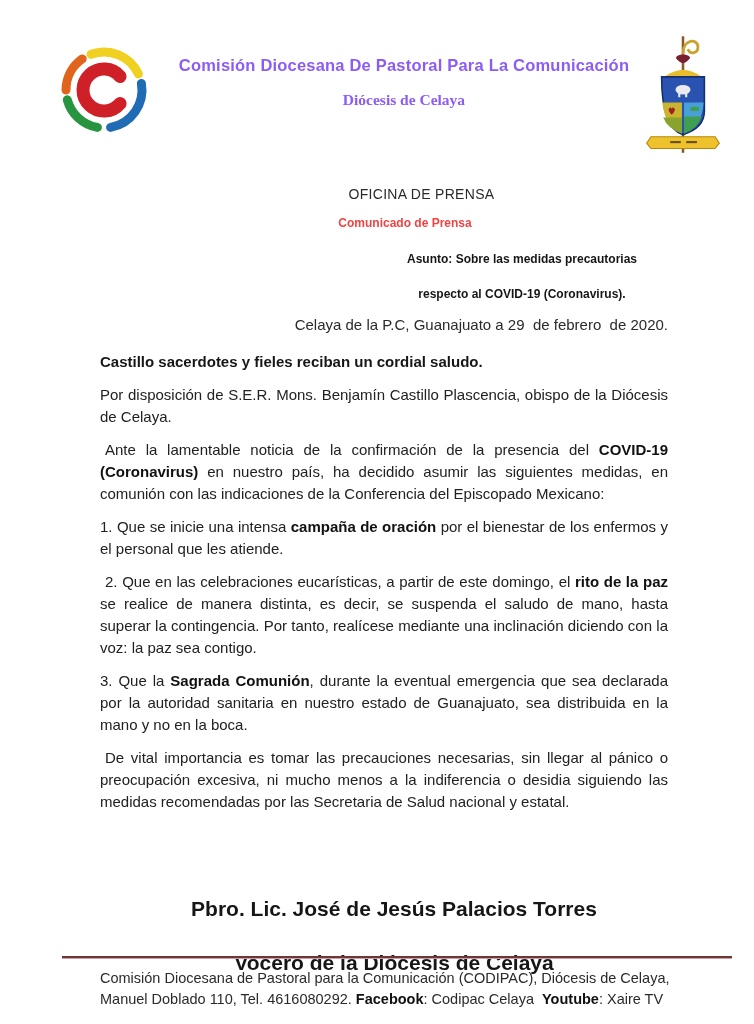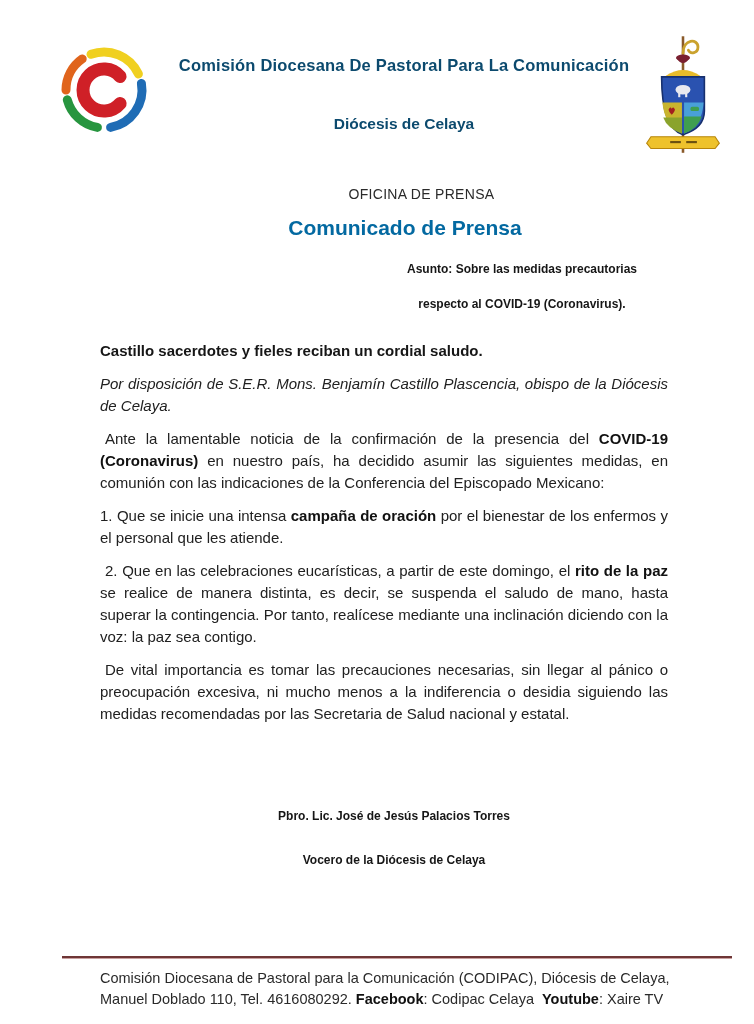--- a/index.html
+++ b/index.html
@@ -21,41 +21,41 @@
     display: flex;
     align-items: flex-start;
     padding: 40px 26px 0 50px;
   }
   .logo-left { width: 118px; flex: 0 0 auto; }
   .crest { width: 88px; flex: 0 0 auto; margin-top: -8px; }
   .titles {
     flex: 1 1 auto;
     text-align: center;
     padding-top: 16px;
-    color: #0c4a6e;
+    color: #8b5cf6;
   }
   .org-title   { font-weight: bold; font-size: 16.5px; letter-spacing: .2px; }
-  .org-subtitle{ font-weight: bold; font-size: 15.5px; margin-top: 40px; }
+  .org-subtitle{ font-weight: bold; font-size: 15.5px; margin-top: 16px; font-family: Liberation Serif, serif; }
 
   
   .office {
     margin-top: 26px;
     padding-left: 89px;
     text-align: center;
     font-size: 14px;
     color: #2a2a2a;
     letter-spacing: .3px;
   }
   .doc-type {
     margin-top: 14px;
     padding-left: 56px;
     text-align: center;
     font-weight: bold;
-    font-size: 21px;
-    color: #0369a1;
+    font-size: 12px;
+    color: #ef4444;
   }
   .subject {
     margin-top: 12px;
     margin-left: 340px;
     width: 364px;
     text-align: center;
     font-weight: bold;
     font-size: 12px;
     line-height: 35px;
     color: #161616;
@@ -71,30 +71,30 @@
   
   .letter-body {
     margin: 18px 86px 0 100px;
     font-size: 15px;
     line-height: 22px;
     text-align: justify;
     color: #212121;
   }
   .letter-body p { margin: 11px 0; }
   .greeting { font-weight: bold; text-align: left; color: #161616; }
-  .disposition { font-style: italic; }
+  .disposition { }
   .indented { text-indent: 5px; }
   b { color: #111; }
 
   
   .signature {
     margin-top: 84px;
     text-align: center;
     font-weight: bold;
-    font-size: 12px;
+    font-size: 21px;
     color: #161616;
     padding-left: 34px;
   }
   .signature .role { margin-top: 30px; }
 
   
   .page-footer {
     position: absolute;
     left: 62px;
     right: 22px;
@@ -169,33 +169,35 @@
   </header>
 
   <div class="office">OFICINA DE PRENSA</div>
   <div class="doc-type">Comunicado de Prensa</div>
 
   <div class="subject">
     <div>Asunto: Sobre las medidas precautorias</div>
     <div>respecto al COVID-19 (Coronavirus).</div>
   </div>
 
+  <div class="dateline">Celaya de la P.C, Guanajuato a 29  de febrero  de 2020.</div>
 
   <main class="letter-body">
 
     <p class="greeting">Castillo sacerdotes y fieles reciban un cordial saludo.</p>
 
     <p class="disposition"><span>Por disposición de S.E.R. Mons. Benjamín Castillo Plascencia, obispo de la Diócesis de Celaya.</span></p>
 
     <p class="indented"><span>Ante la lamentable noticia de la confirmación de la presencia del </span><b>COVID-19 (Coronavirus)</b><span> en nuestro país, ha decidido asumir las siguientes medidas, en comunión con las indicaciones de la Conferencia del Episcopado Mexicano:</span></p>
 
     <p><span>1. Que se inicie una intensa </span><b>campaña de oración</b><span> por el bienestar de los enfermos y el personal que les atiende.</span></p>
 
     <p class="indented"><span>2. Que en las celebraciones eucarísticas, a partir de este domingo, el </span><b>rito de la paz</b><span> se realice de manera distinta, es decir, se suspenda el saludo de mano, hasta superar la contingencia. Por tanto, realícese mediante una inclinación diciendo con la voz: la paz sea contigo.</span></p>
 
+    <p><span>3. Que la </span><b>Sagrada Comunión</b><span>, durante la eventual emergencia que sea declarada por la autoridad sanitaria en nuestro estado de Guanajuato, sea distribuida en la mano y no en la boca.</span></p>
 
     <p class="indented">De vital importancia es tomar las precauciones necesarias, sin llegar al pánico o preocupación excesiva, ni mucho menos a la indiferencia o desidia siguiendo las medidas recomendadas por las Secretaria de Salud nacional y estatal.</p>
 
   </main>
 
   <div class="signature">
     <div class="name">Pbro. Lic. José de Jesús Palacios Torres</div>
     <div class="role">Vocero de la Diócesis de Celaya</div>
   </div>
 

